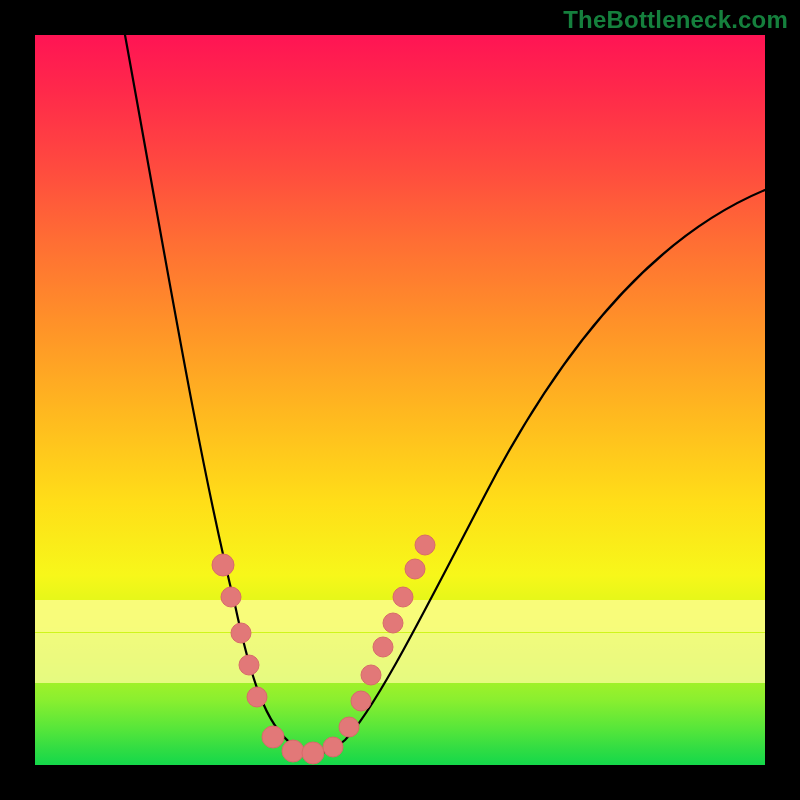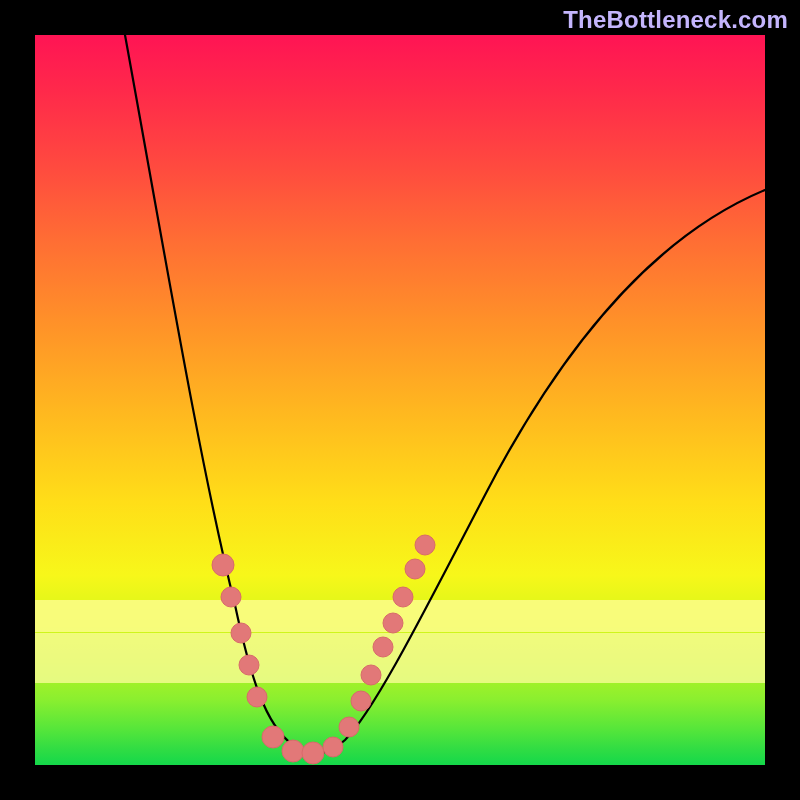--- a/index.html
+++ b/index.html
@@ -14,21 +14,21 @@
   .frame {
     position: relative;
     width: 800px;
     height: 800px;
     background: #000;
   }
   .watermark {
     position: absolute;
     top: 6px;
     right: 12px;
-    color: #c4b5fd;
+    color: #15803d;
     font-size: 24px;
     font-weight: 600;
     letter-spacing: 0.2px;
     z-index: 20;
   }
   .plot-area {
     position: absolute;
     left: 35px;
     top: 35px;
     width: 730px;

